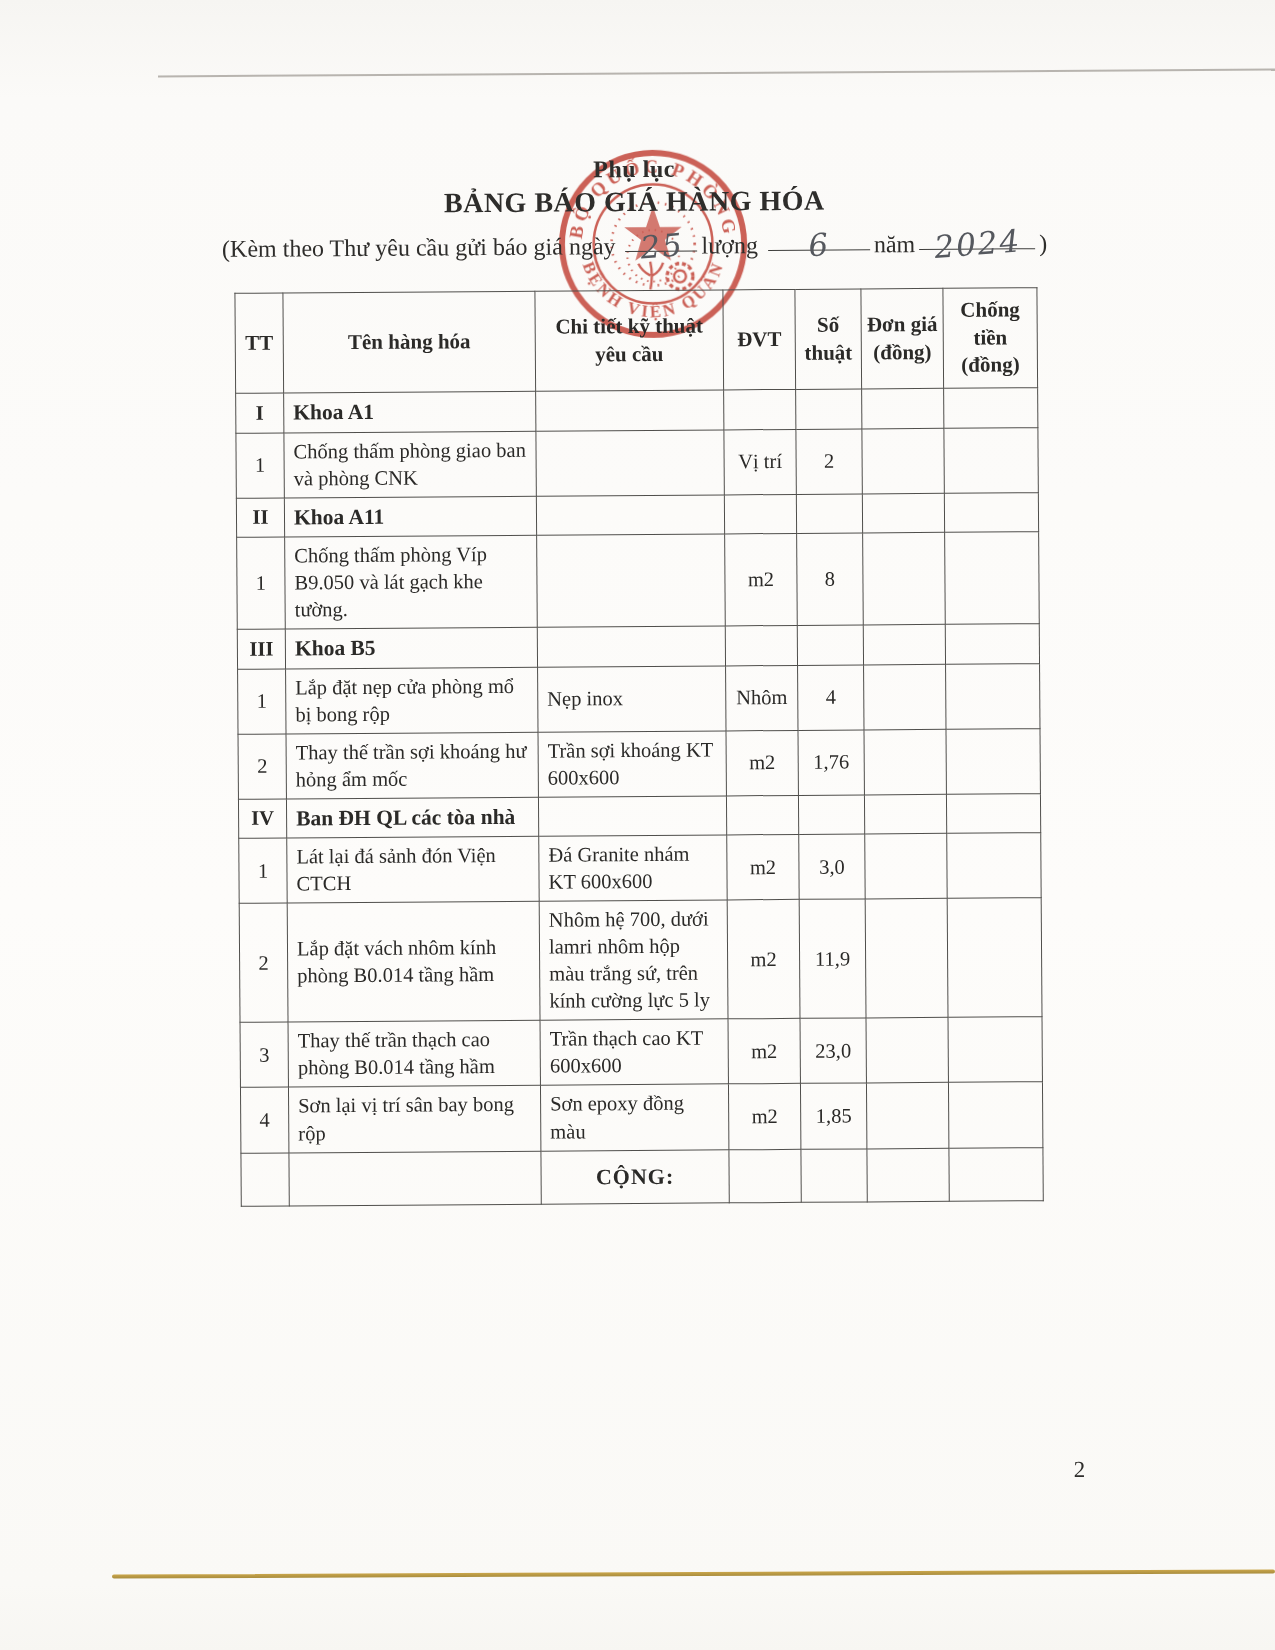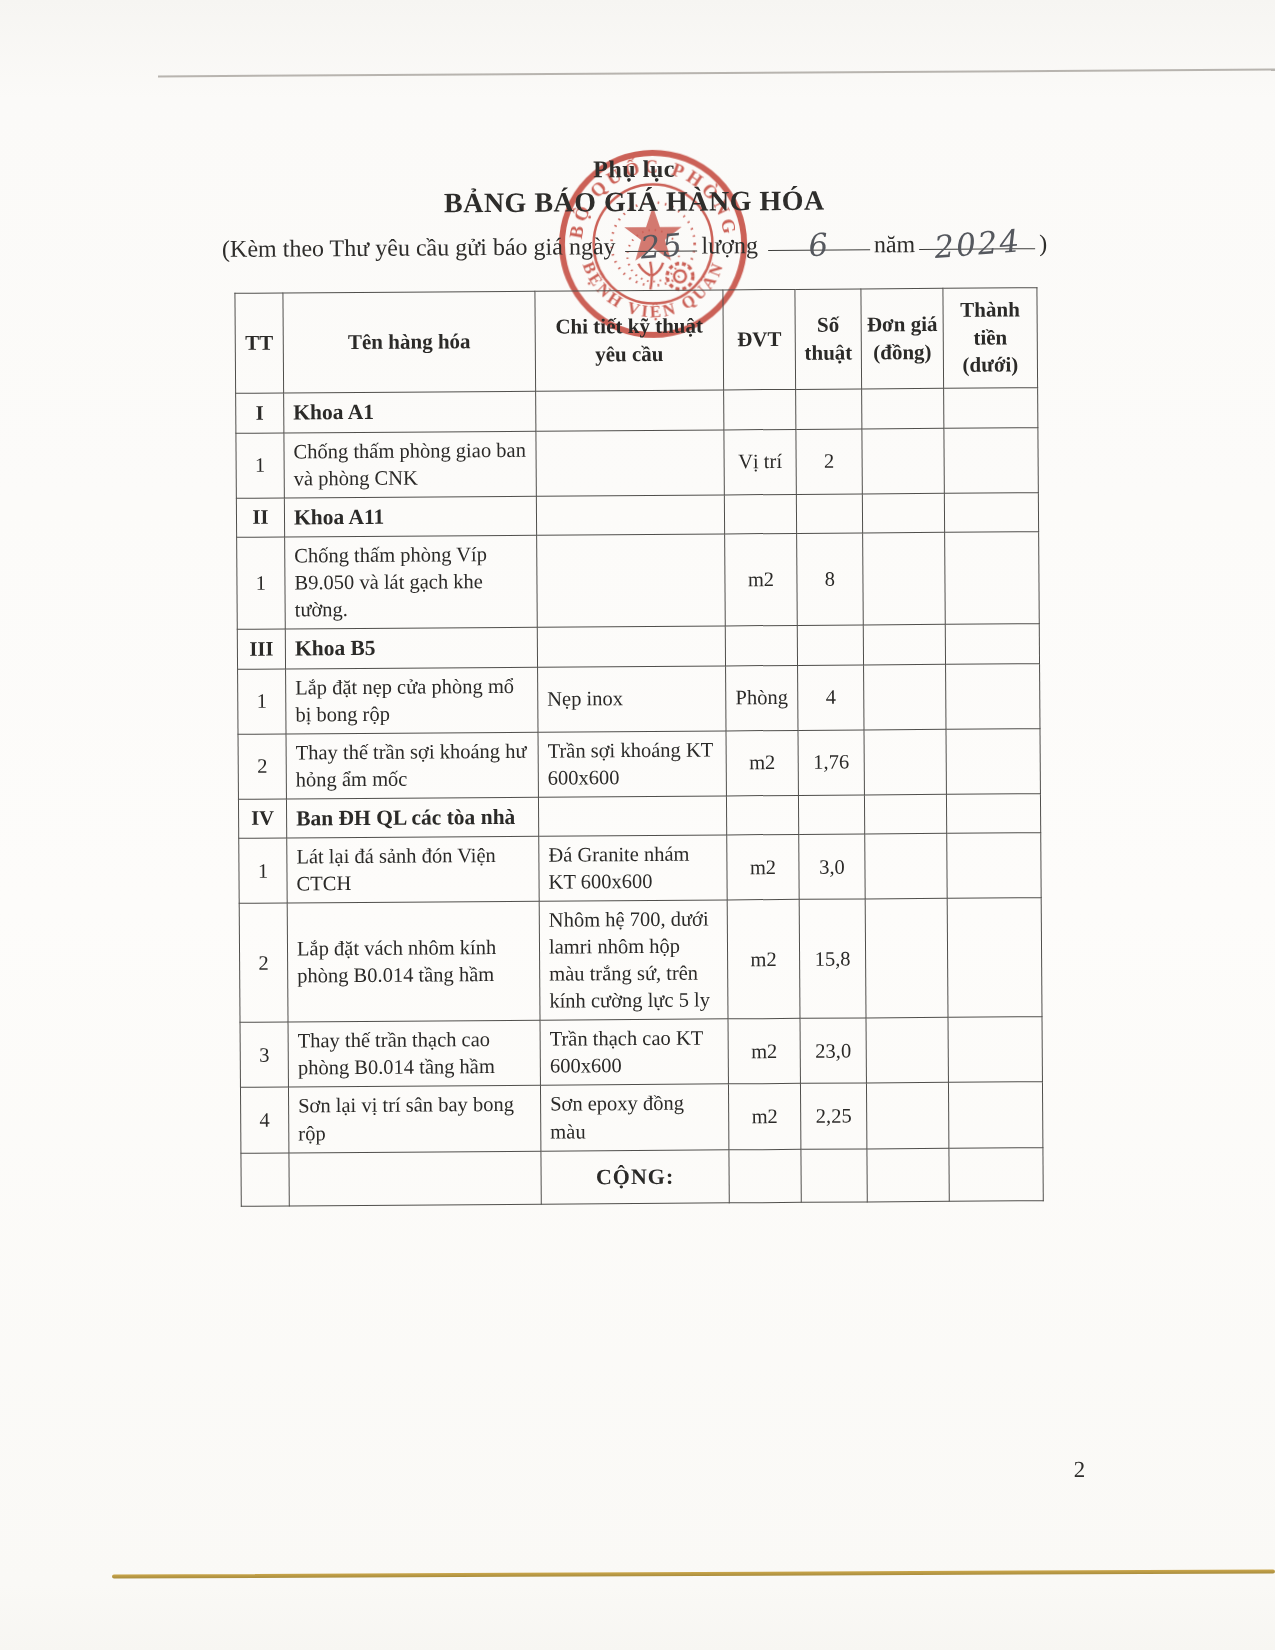--- a/index.html
+++ b/index.html
@@ -99,21 +99,21 @@
           <col style="width:94px">
       </colgroup>
       <thead>
         <tr>
           <th>TT</th>
           <th>Tên hàng hóa</th>
           <th>Chi tiết kỹ thuật yêu cầu</th>
           <th>ĐVT</th>
           <th>Số thuật</th>
           <th>Đơn giá (đồng)</th>
-          <th>Thành tiền (dưới)</th>
+          <th>Chống tiền (đồng)</th>
         </tr>
       </thead>
       <tbody>
           <tr class="section">
     <td class="c-tt">I</td>
     <td class="c-name">Khoa A1</td>
     <td class="c-spec"></td>
     <td class="c-dvt"></td>
     <td class="c-qty"></td>
     <td class="c-price"></td>
@@ -152,21 +152,21 @@
     <td class="c-spec"></td>
     <td class="c-dvt"></td>
     <td class="c-qty"></td>
     <td class="c-price"></td>
     <td class="c-total"></td>
   </tr>
           <tr>
     <td class="c-tt">1</td>
     <td class="c-name">Lắp đặt nẹp cửa phòng mổ bị bong rộp</td>
     <td class="c-spec">Nẹp inox</td>
-    <td class="c-dvt">Phòng</td>
+    <td class="c-dvt">Nhôm</td>
     <td class="c-qty">4</td>
     <td class="c-price"></td>
     <td class="c-total"></td>
   </tr>
           <tr>
     <td class="c-tt">2</td>
     <td class="c-name">Thay thế trần sợi khoáng hư hỏng ẩm mốc</td>
     <td class="c-spec">Trần sợi khoáng KT 600x600</td>
     <td class="c-dvt">m2</td>
     <td class="c-qty">1,76</td>
@@ -189,39 +189,39 @@
     <td class="c-dvt">m2</td>
     <td class="c-qty">3,0</td>
     <td class="c-price"></td>
     <td class="c-total"></td>
   </tr>
           <tr>
     <td class="c-tt">2</td>
     <td class="c-name">Lắp đặt vách nhôm kính phòng  B0.014 tầng hầm</td>
     <td class="c-spec">Nhôm hệ 700, dưới lamri nhôm hộp màu trắng sứ, trên kính cường lực 5 ly</td>
     <td class="c-dvt">m2</td>
-    <td class="c-qty">15,8</td>
+    <td class="c-qty">11,9</td>
     <td class="c-price"></td>
     <td class="c-total"></td>
   </tr>
           <tr>
     <td class="c-tt">3</td>
     <td class="c-name">Thay thế trần thạch cao phòng B0.014 tầng hầm</td>
     <td class="c-spec">Trần thạch cao KT 600x600</td>
     <td class="c-dvt">m2</td>
     <td class="c-qty">23,0</td>
     <td class="c-price"></td>
     <td class="c-total"></td>
   </tr>
           <tr>
     <td class="c-tt">4</td>
     <td class="c-name">Sơn lại vị trí sân bay bong rộp</td>
     <td class="c-spec">Sơn epoxy đồng màu</td>
     <td class="c-dvt">m2</td>
-    <td class="c-qty">2,25</td>
+    <td class="c-qty">1,85</td>
     <td class="c-price"></td>
     <td class="c-total"></td>
   </tr>
           <tr class="total-row">
     <td class="c-tt"></td>
     <td class="c-name"></td>
     <td class="c-spec">CỘNG:</td>
     <td class="c-dvt"></td>
     <td class="c-qty"></td>
     <td class="c-price"></td>

